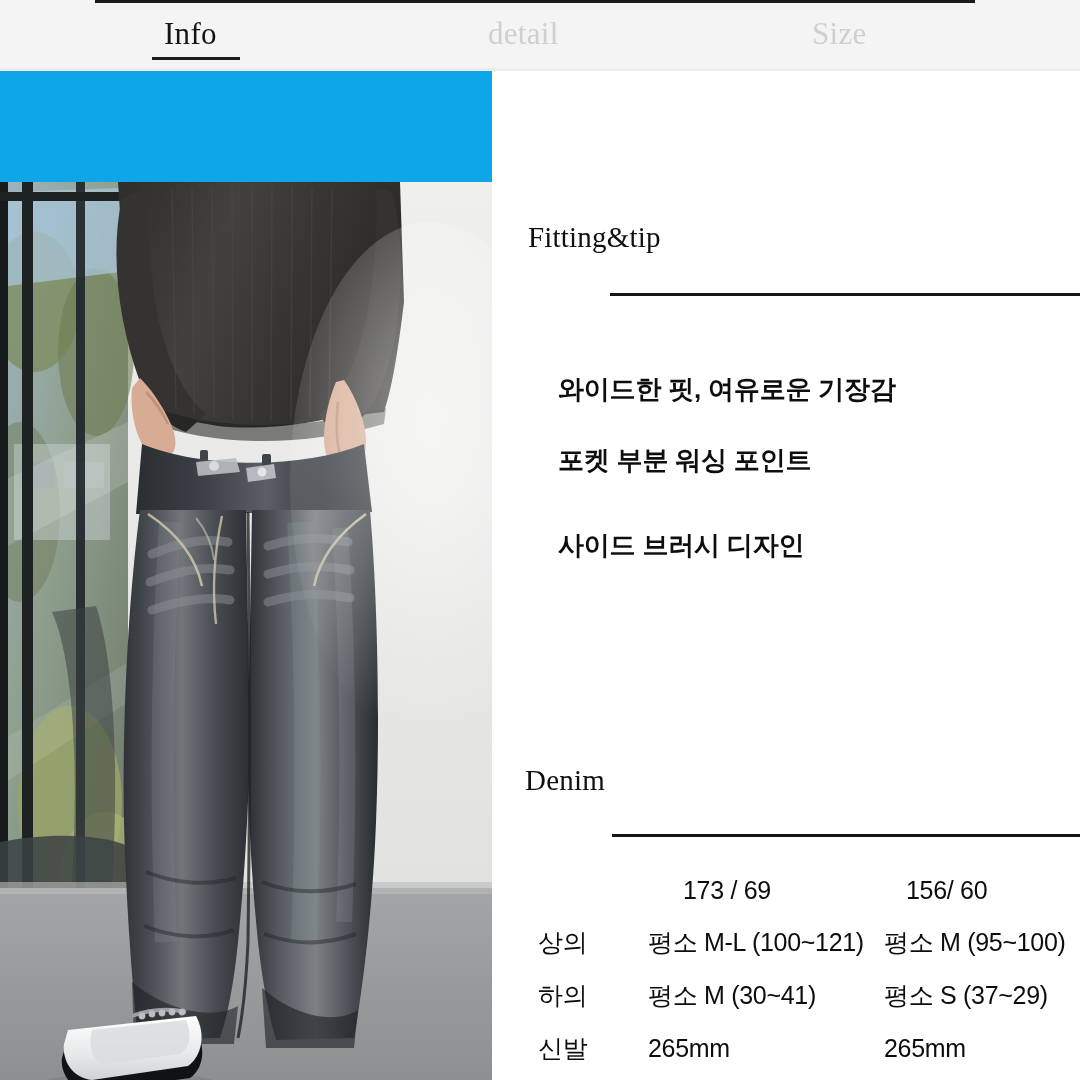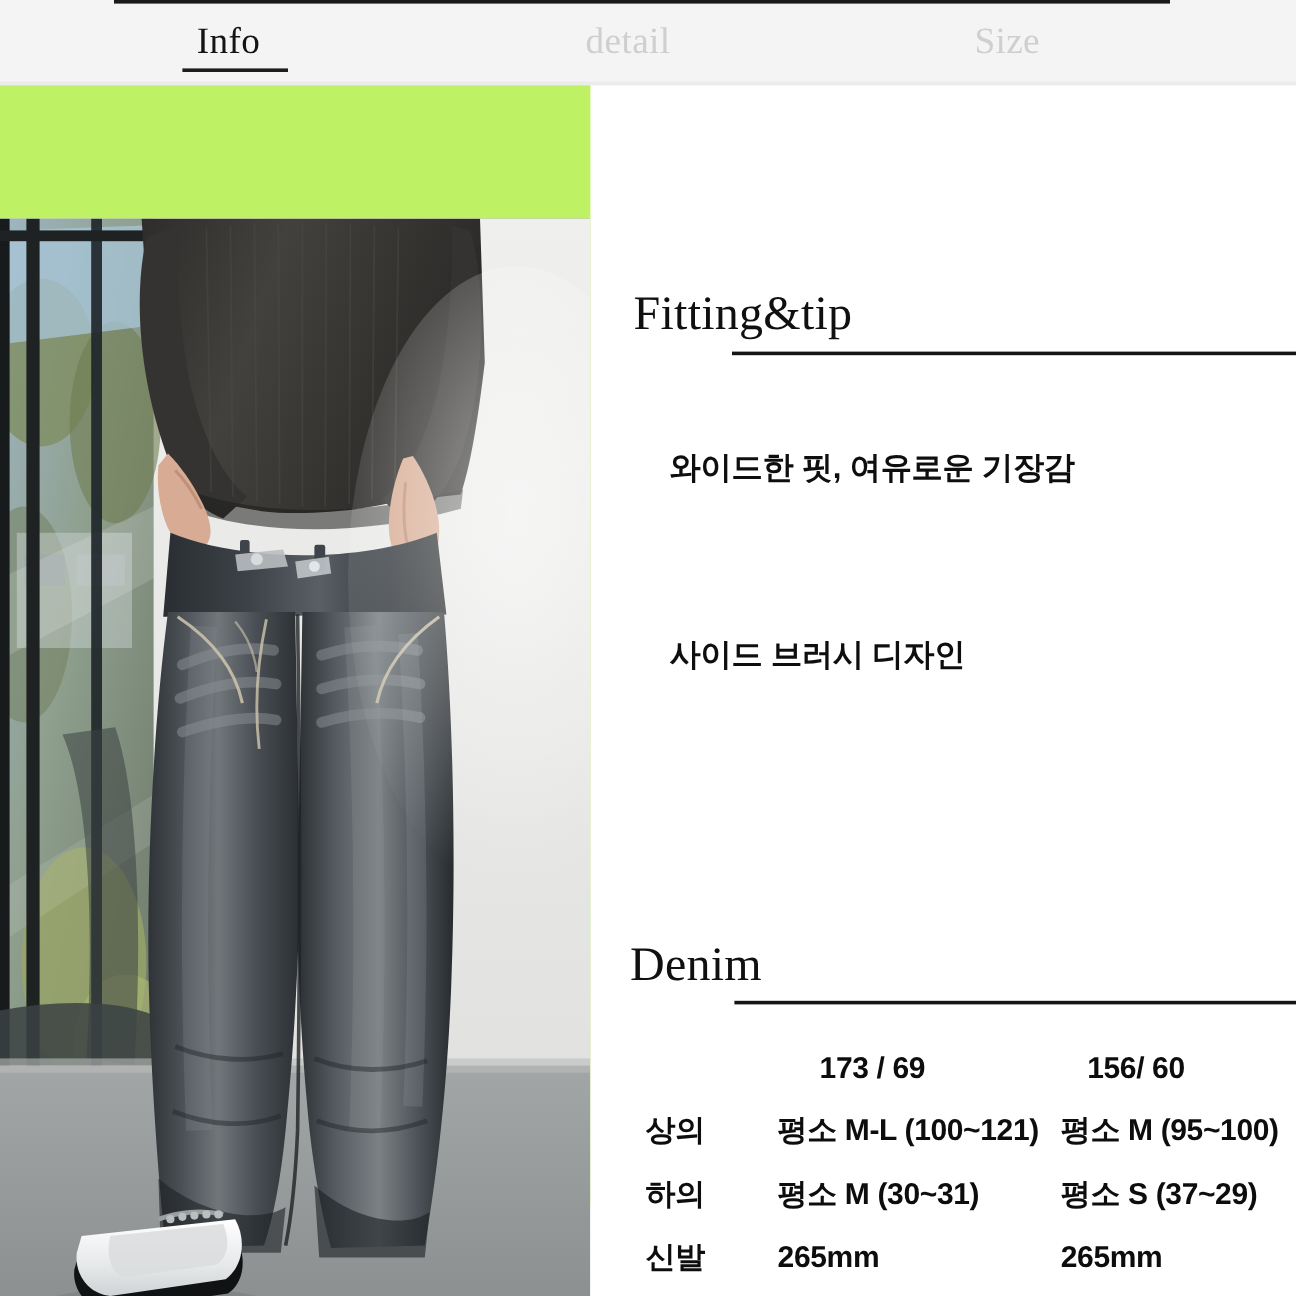--- a/index.html
+++ b/index.html
@@ -11,21 +11,21 @@
     height: 1080px;
     background: #ffffff;
     font-family: "Liberation Sans", sans-serif;
     overflow: hidden;
   }
 
   #page {
     position: relative;
     width: 1080px;
     height: 1004px;
-    background: #bef264;
+    background: #0ea5e9;
   }
 
   
   .tabbar {
     position: absolute;
     left: 0;
     top: 0;
     width: 1080px;
     height: 71px;
     background: #f4f4f4;
@@ -95,26 +95,25 @@
     left: 492px;
     top: 71px;
     width: 588px;
     height: 1009px;
     background: #ffffff;
   }
 
   .h-title {
     position: absolute;
     font-family: "Liberation Serif", serif;
-    font-size: 40px;
+    font-size: 29px;
     line-height: 38px;
     color: #101010;
     letter-spacing: 0.2px;
     white-space: nowrap;
-    margin-top: 24px;
   }
   #fitting-title { left: 36px; top: 147px; }
   #model-title   { left: 33px; top: 690px; }
 
   .rule {
     position: absolute;
     height: 3px;
     background: #151515;
   }
   #fitting-rule { left: 118px; top: 222px; width: 470px; }
@@ -139,21 +138,21 @@
   
   .mtable {
     position: absolute;
     left: 0;
     top: 780px;
     width: 588px;
   }
   .mcell {
     position: absolute;
     font-family: "Liberation Sans", sans-serif;
-    font-weight: bold;
+    font-weight: normal;
     font-size: 25px;
     line-height: 30px;
     color: #0d0d0d;
     letter-spacing: -0.3px;
     white-space: nowrap;
   }
   .mcell.head {
     font-size: 25px;
   }
   .col-label { left: 46px; }
@@ -385,36 +384,37 @@
       <ellipse cx="430" cy="300" rx="140" ry="260" fill="url(#gGlow)"></ellipse>
     </svg>
   </div>
 
   <div class="panel">
 
     <div class="h-title" id="fitting-title">Fitting&amp;tip</div>
     <div class="rule" id="fitting-rule"></div>
 
     <div class="bullet" id="bullet-0">와이드한 핏, 여유로운 기장감</div>
+    <div class="bullet" id="bullet-1">포켓 부분 워싱 포인트</div>
     <div class="bullet" id="bullet-2">사이드 브러시 디자인</div>
 
     <div class="h-title" id="model-title">Denim</div>
     <div class="rule" id="model-rule"></div>
 
     <div class="mtable">
 
       <div class="mcell head col-1-head row-h">173 / 69</div>
       <div class="mcell head col-2-head row-h">156/ 60</div>
 
       <div class="mcell col-label row-0">상의</div>
       <div class="mcell col-1 row-0">평소 M-L (100~121)</div>
       <div class="mcell col-2 row-0">평소 M (95~100)</div>
 
       <div class="mcell col-label row-1">하의</div>
-      <div class="mcell col-1 row-1">평소 M (30~31)</div>
+      <div class="mcell col-1 row-1">평소 M (30~41)</div>
       <div class="mcell col-2 row-1">평소 S (37~29)</div>
 
       <div class="mcell col-label row-2">신발</div>
       <div class="mcell col-1 row-2">265mm</div>
       <div class="mcell col-2 row-2">265mm</div>
     </div>
 
   </div>
 </div>
 

